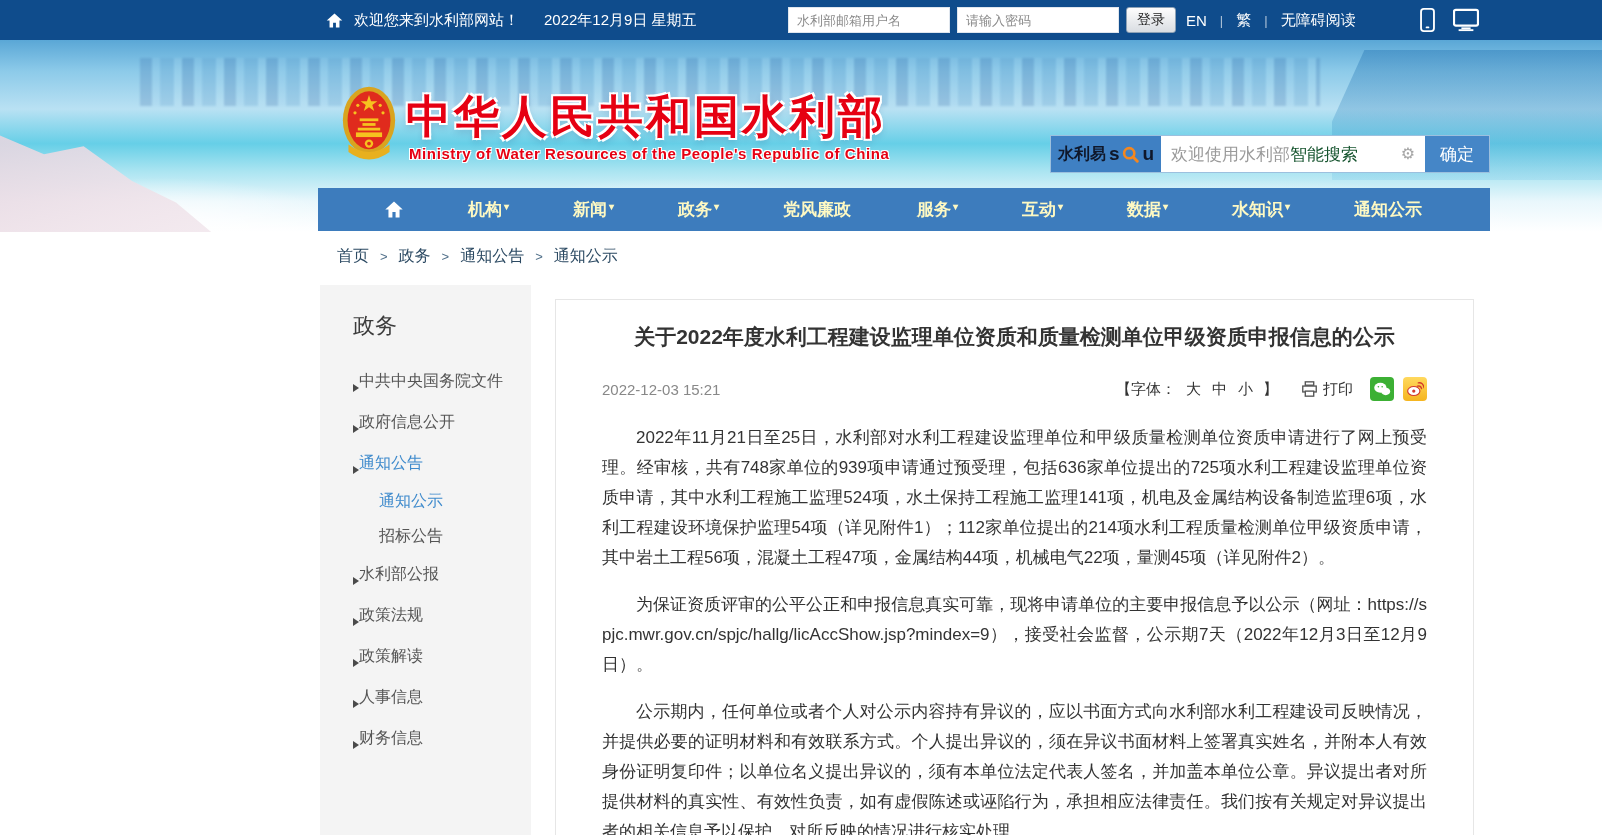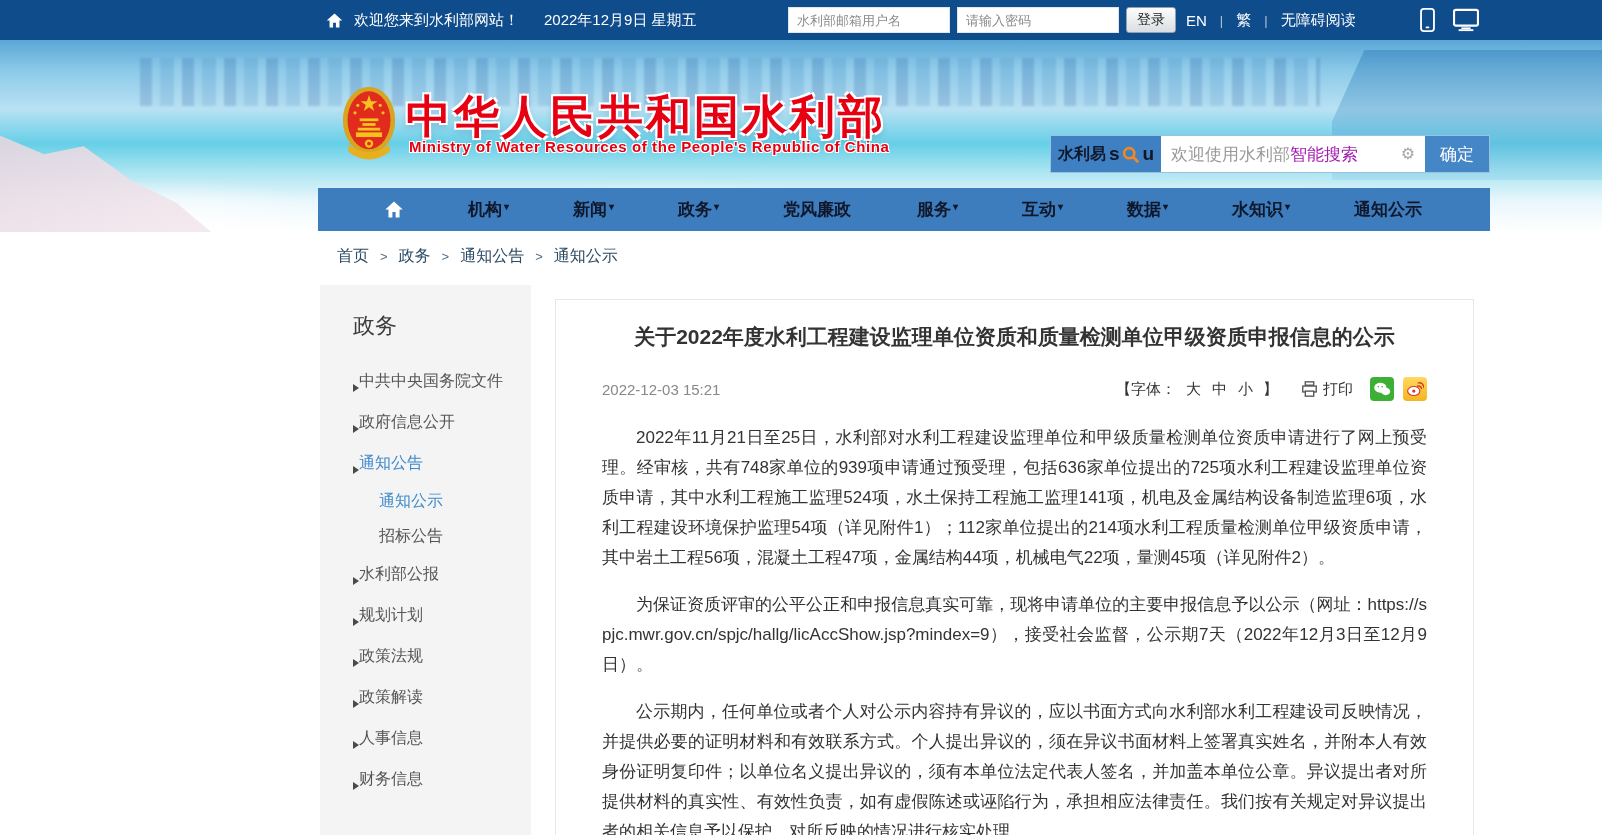--- a/index.html
+++ b/index.html
@@ -31,35 +31,35 @@
   .banner-mountain { position:absolute; left:0; top:58px; width:440px; height:134px; opacity:.9;
     background:linear-gradient(160deg,#e3d2dd 0%, #efe3ea 55%, #f7eff3 100%);
     clip-path:polygon(0 100%, 0 28%, 10% 42%, 19% 36%, 30% 62%, 40% 78%, 48% 100%); }
   .banner-dam { position:absolute; right:0; top:10px; width:270px; height:130px; opacity:.55;
     background:linear-gradient(180deg, rgba(30,110,175,.7), rgba(110,195,230,.45));
     clip-path:polygon(12% 0, 100% 0, 100% 100%, 0 100%, 0 55%); }
 
   .emblem { position:absolute; left:341px; top:44px; width:56px; height:80px; }
   .site-title { position:absolute; left:406px; top:47px; font-size:45px; font-weight:bold; color:#e60012; letter-spacing:3px; white-space:nowrap;
     text-shadow:-2px -2px 0 #fff, 2px -2px 0 #fff, -2px 2px 0 #fff, 2px 2px 0 #fff, 0 4px 7px rgba(30,60,110,.25); }
-  .site-subtitle { position:absolute; left:409px; top:98px; font-size:15px; font-weight:bold; color:#e60012; letter-spacing:.6px; white-space:nowrap;
+  .site-subtitle { position:absolute; left:409px; top:105px; font-size:15px; font-weight:bold; color:#e60012; letter-spacing:.6px; white-space:nowrap;
     text-shadow:-1px -1px 0 #fff, 1px -1px 0 #fff, -1px 1px 0 #fff, 1px 1px 0 #fff; }
 
   .search { position:absolute; left:1050px; top:95px; width:440px; height:38px; display:flex; border:1px solid #9cc0de; background:#fff; }
   .search-brand { width:110px; background:#3f80c3; color:#0f172a; display:flex; align-items:center; justify-content:center; gap:3px; font-size:16px; font-weight:bold; }
   .search-brand .latin { font-size:19px; font-weight:bold; }
   .search-input { flex:1; display:flex; align-items:center; padding:0 10px; font-size:17px; cursor:text; position:relative; }
   .search-input .ph-normal { color:#9a9a9a; }
-  .search-input .ph-highlight { color:#a21caf; }
+  .search-input .ph-highlight { color:#14532d; }
   .gear { position:absolute; right:10px; top:8px; font-size:16px; color:#a6a6a6; line-height:20px; cursor:pointer; }
   .search-btn { width:64px; background:#4586c7; color:#fff; font-size:17px; border:none; cursor:pointer; }
 
   
   .nav { position:absolute; left:318px; top:188px; width:1172px; height:43px; background:#3d7cbd; display:flex; align-items:center; justify-content:space-around; padding:0 34px; }
-  .nav-item { color:#0f172a; font-size:17px; font-weight:bold; display:flex; align-items:center; gap:2px; cursor:pointer; white-space:nowrap; }
+  .nav-item { color:#fef9c3; font-size:17px; font-weight:bold; display:flex; align-items:center; gap:2px; cursor:pointer; white-space:nowrap; }
   .nav-item .caret { font-size:10px; margin-top:-6px; }
 
   
   .breadcrumb { position:absolute; left:337px; top:246px; display:flex; align-items:center; gap:11px; font-size:16px; color:#2c4a63; }
   .breadcrumb .crumb { cursor:pointer; }
   .breadcrumb .bsep { color:#51708a; font-size:13px; }
 
   
   .sidebar { position:absolute; left:320px; top:285px; width:211px; height:550px; background:#f4f4f4; padding:26px 0 0 33px; }
   .sidebar-title { font-size:22px; color:#3c3c3c; margin-bottom:20px; }
@@ -233,24 +233,20 @@
       </div>
     <div class="side-item sub active">
         <span>通知公示</span>
       </div>
     <div class="side-item sub">
         <span>招标公告</span>
       </div>
     <div class="side-item">
         <span class="tri"></span>
         <span>水利部公报</span>
-      </div>
-    <div class="side-item">
-        <span class="tri"></span>
-        <span>规划计划</span>
       </div>
     <div class="side-item">
         <span class="tri"></span>
         <span>政策法规</span>
       </div>
     <div class="side-item">
         <span class="tri"></span>
         <span>政策解读</span>
       </div>
     <div class="side-item">

